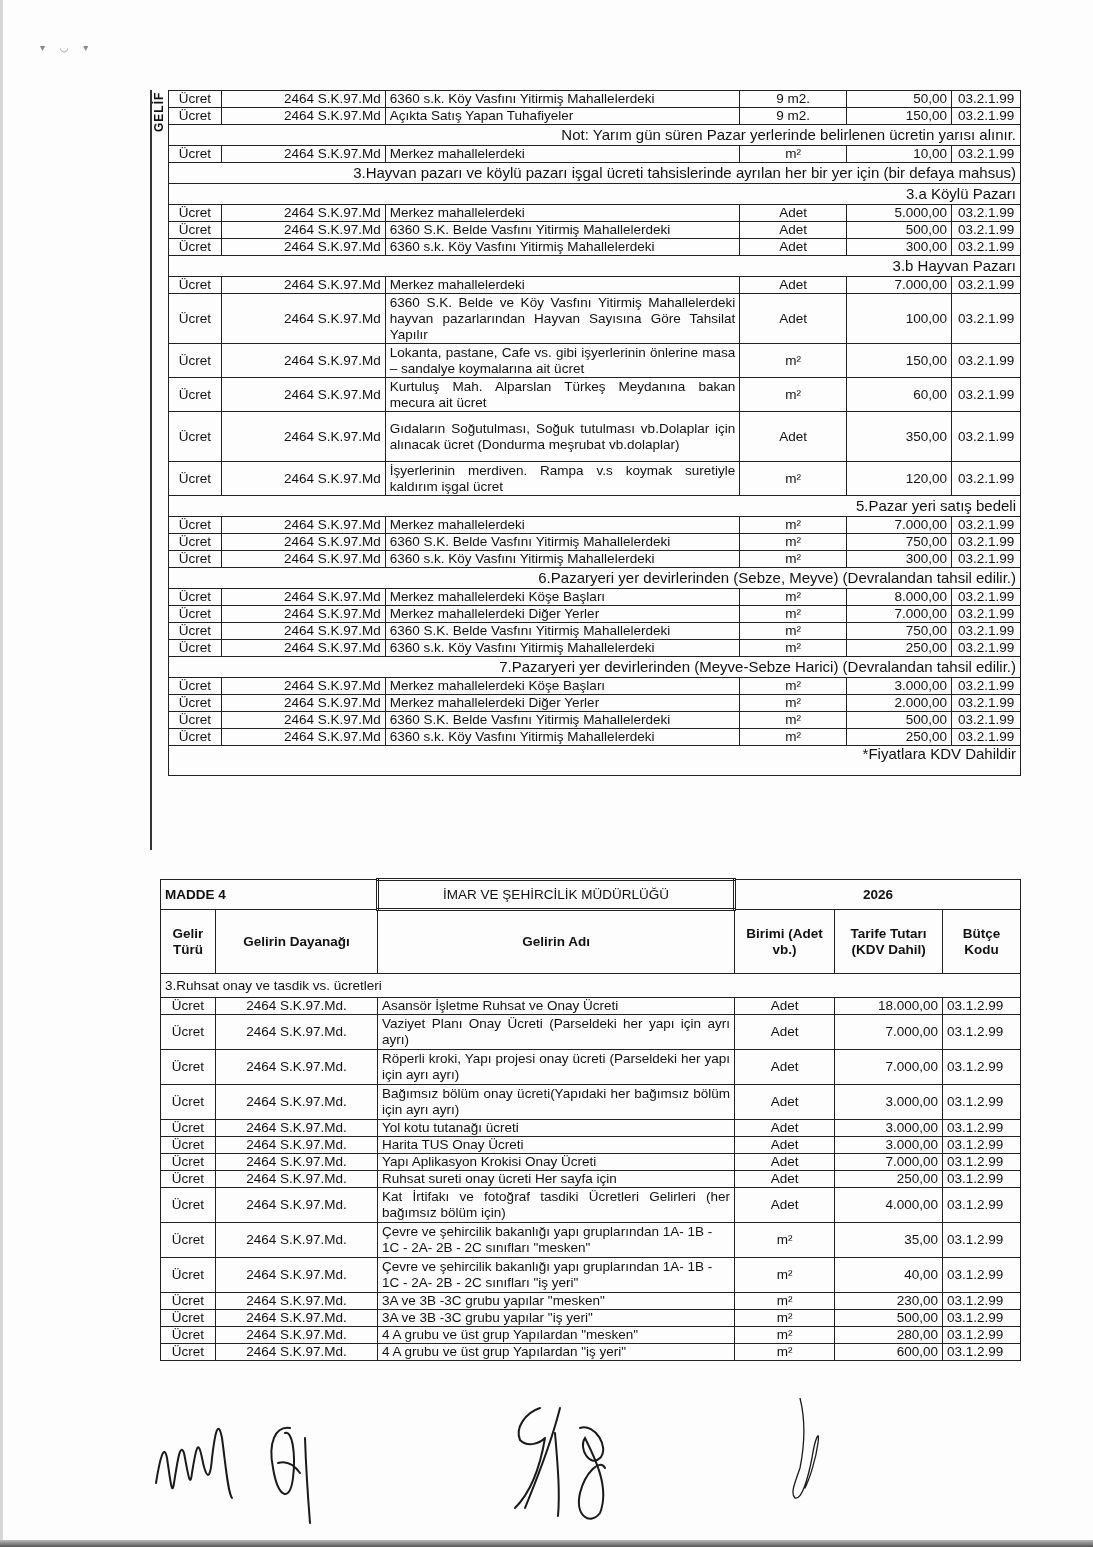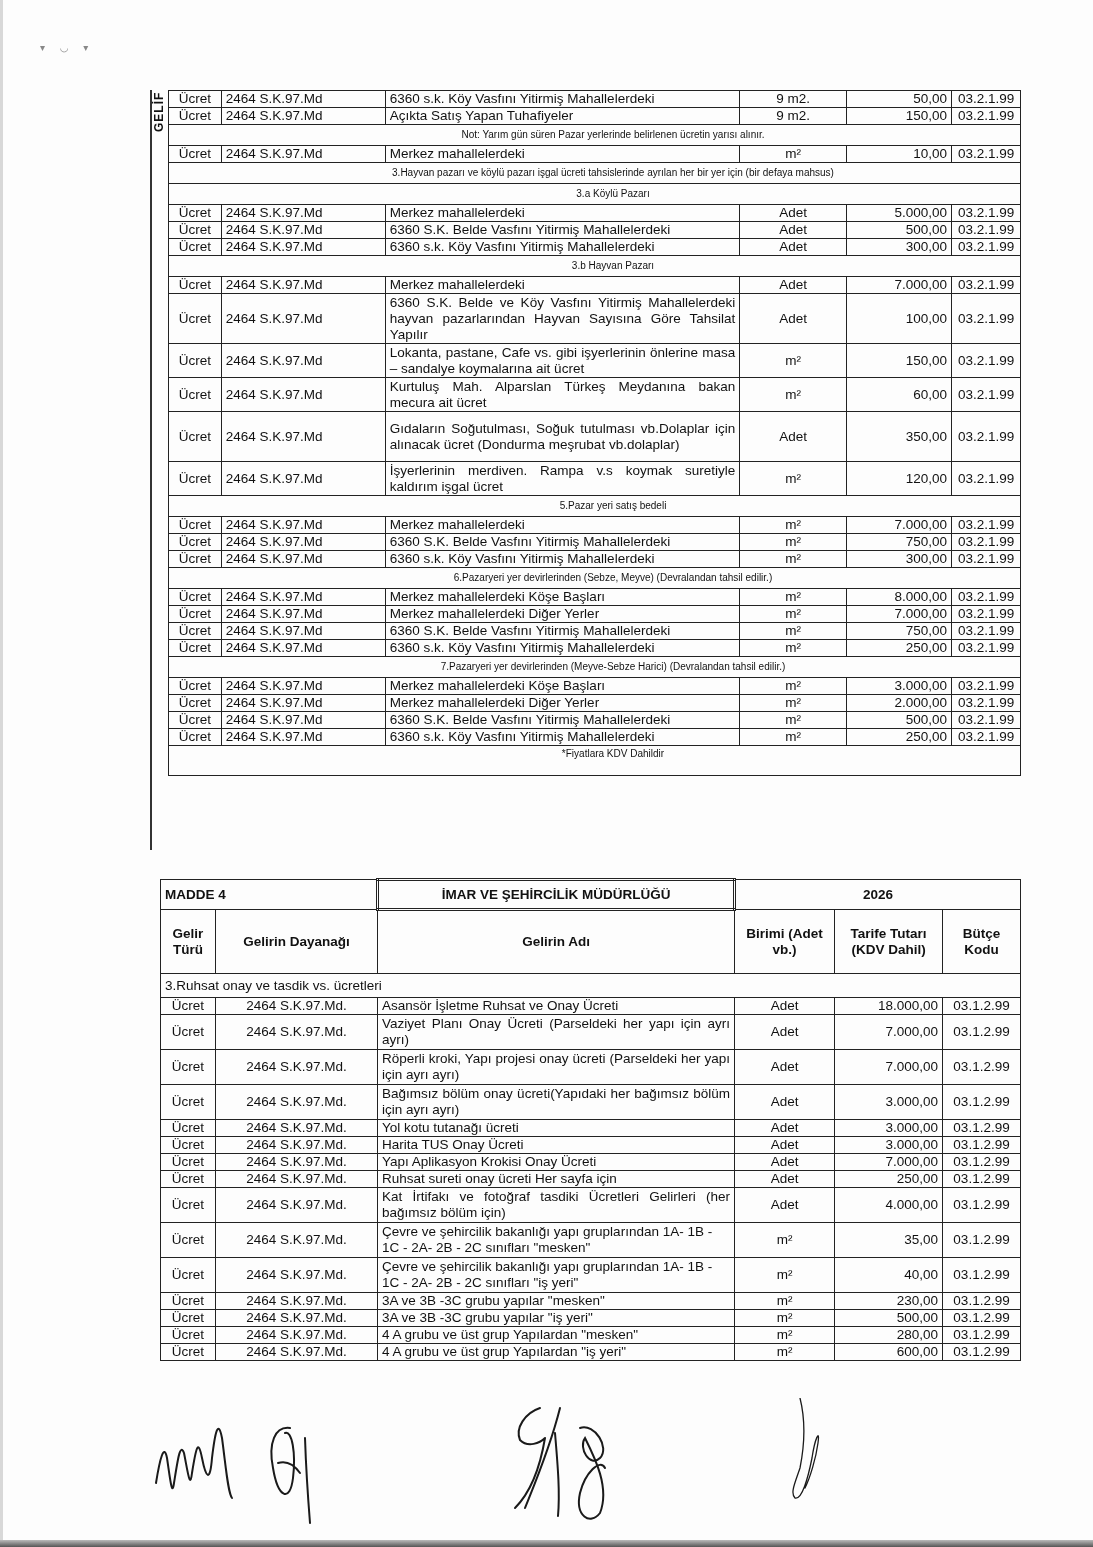--- a/index.html
+++ b/index.html
@@ -12,43 +12,43 @@
 
   
   .upper { position: absolute; left: 168px; top: 90px; width: 853px; }
   .side-label { position: absolute; left: -16px; top: 2px; writing-mode: vertical-rl; transform: rotate(180deg);
     font-weight: bold; font-size: 12px; letter-spacing: 1px; border-left: 1.5px solid #222; padding-left: 2px; height: 40px; }
   .side-rule { position: absolute; left: -18px; top: 0; width: 1.5px; height: 760px; background: #333; }
 
   table.tariff { border-collapse: collapse; width: 100%; table-layout: fixed; }
   table.tariff td, table.tariff th { border: 1px solid #222; padding: 0 4px; font-size: 13.5px; line-height: 16px; vertical-align: middle; font-weight: normal; }
   .c-type { width: 52px; text-align: center; }
-  .c-basis { width: 162px; text-align: left; margin-left: 40px; }
+  .c-basis { width: 162px; text-align: right; margin-left: 40px; }
   .c-name { width: 350px; text-align: left; }
   .c-unit { width: 105px; text-align: center; }
   .c-amount { width: 104px; text-align: right; }
   .c-code { width: 68px; text-align: center; margin-left: 46px; }
   tr.row td { height: 17px; }
   tr.row.tall td { height: 34px; }
   tr.row.tall3 td { height: 50px; }
   td.justify { text-align: justify; }
-  tr.section td { text-align: center; height: 21px; font-size: 10px; padding-left: 41px; }
+  tr.section td { text-align: right; height: 21px; font-size: 15px; padding-left: 41px; }
 
   
   .lower { position: absolute; left: 160px; top: 878px; width: 860px; }
   table.madde { border-collapse: collapse; width: 100%; table-layout: fixed; padding-left: 20px; }
   table.madde td { border: 1px solid #222; padding: 0 4px; font-size: 13.5px; line-height: 16px; vertical-align: middle; }
   .m-type { width: 55px; text-align: center; }
   .m-basis { width: 162px; text-align: center; }
   .m-name { width: 357px; text-align: left; }
   .m-unit { width: 100px; text-align: center; }
   .m-amount { width: 108px; text-align: right; }
-  .m-code { width: 78px; text-align: center; }
+  .m-code { width: 78px; text-align: left; }
   .hdr-madde { font-weight: bold; height: 30px; text-align: left; }
-  .hdr-dept { font-weight: bold; text-align: center; border: 3px double #222 !important; }
+  .hdr-dept { font-weight: normal; text-align: center; border: 3px double #222 !important; }
   .hdr-year { font-weight: bold; text-align: center; }
   .hdr-col { font-weight: bold; text-align: center !important; height: 64px; }
   .hdr-col.left { text-align: left; }
   table.madde tr.row td { height: 17px; }
   table.madde tr.row.tall td { height: 35px; }
   table.madde tr.section td { height: 24px; text-align: left; }
 
   
   .sigs { position: absolute; left: 140px; top: 1398px; width: 900px; height: 140px; }
   .sigs svg { position: absolute; left: 0; top: 0; }

